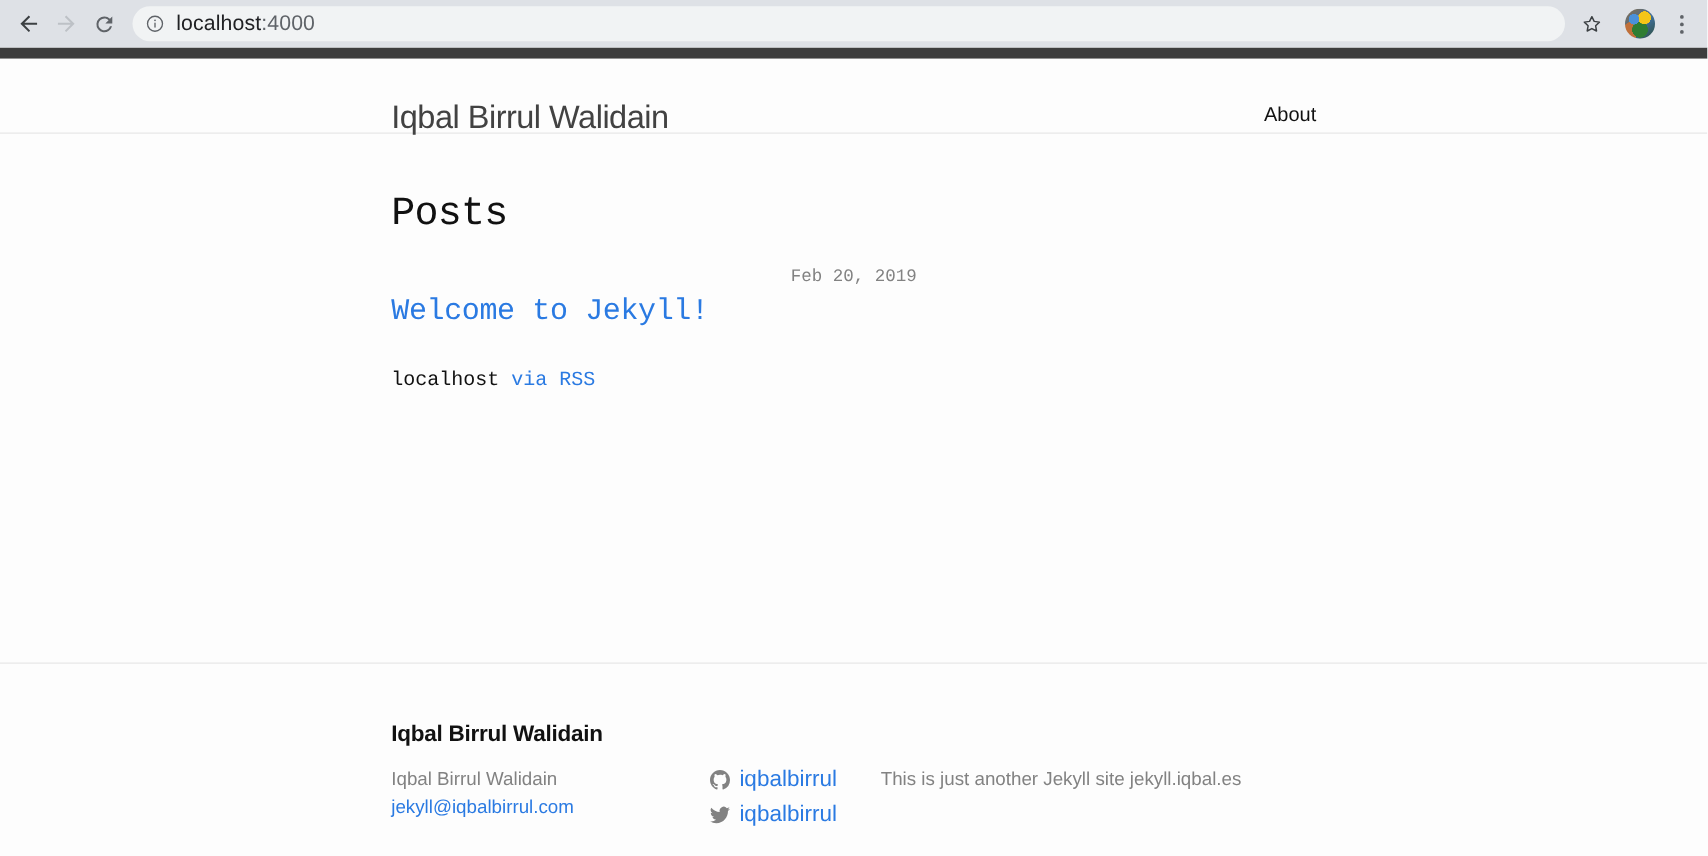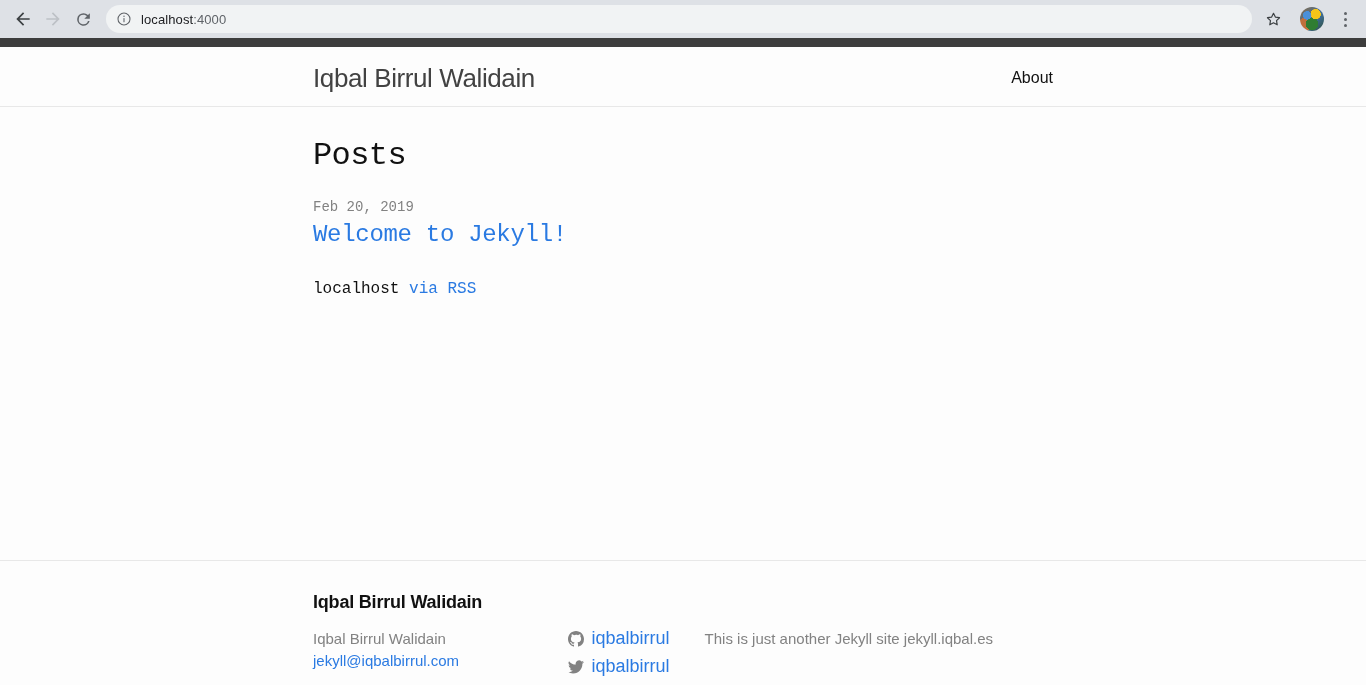--- a/index.html
+++ b/index.html
@@ -33,21 +33,21 @@
     background: #f1f3f4;
     border-radius: 14px;
     margin: 0 6px 0 8px;
     display: flex;
     align-items: center;
     padding: 0 10px;
     min-width: 0;
   }
   #omnibox .info-icon { flex: 0 0 auto; margin-right: 9px; display:flex; }
   #url-text {
-    font-size: 13px;
+    font-size: 17px;
     color: #202124;
     white-space: nowrap;
     overflow: hidden;
     text-overflow: ellipsis;
     letter-spacing: 0.1px;
   }
   #url-text .url-port { color: #5f6368; }
   .chrome-right { display: flex; align-items: center; flex: 0 0 auto; }
   #star-btn { width: 30px; height: 30px; display:flex; align-items:center; justify-content:center; margin-right: 4px;}
   #avatar {
@@ -76,21 +76,21 @@
   
   #page {
     height: 638px;
     background: #fdfdfd;
     display: flex;
     flex-direction: column;
     overflow: hidden;
   }
   .wrap {
     width: 800px;
-    margin: 1px auto;
+    margin: 16px auto;
     padding: 0 30px;
     gap: 36px;
   }
 
   
   #site-header {
     border-bottom: 1px solid #e8e8e8;
     height: 60px;
     flex: 0 0 auto;
   }
@@ -127,20 +127,21 @@
     margin: 0 0 26px 0;
     line-height: 1.1;
   }
   .post-list { list-style: none; margin: 0; padding: 0; }
   .post-list li { margin-bottom: 30px; }
   .post-meta {
     font-size: 14px;
     color: #828282;
     display: block;
     margin-bottom: 6px;
+    text-align: center;
   }
   .post-link {
     display: block;
     font-size: 24px;
     color: #2a7ae2;
     text-decoration: none;
     letter-spacing: -0.3px;
     line-height: 1.2;
   }
   #rss-subscribe {

